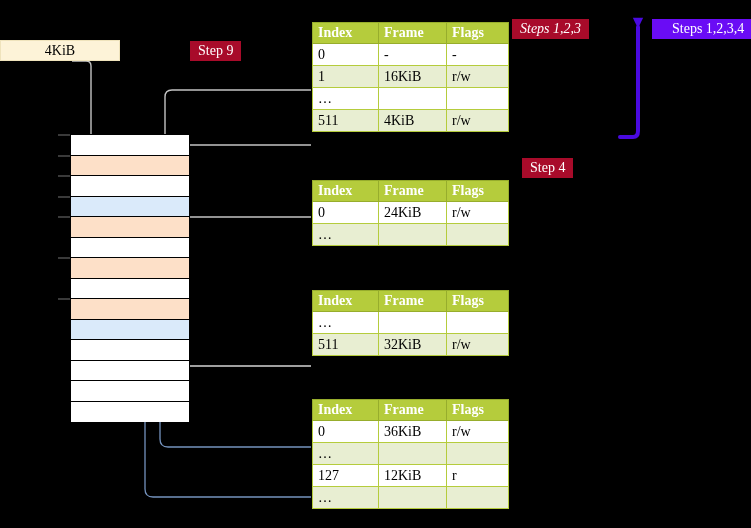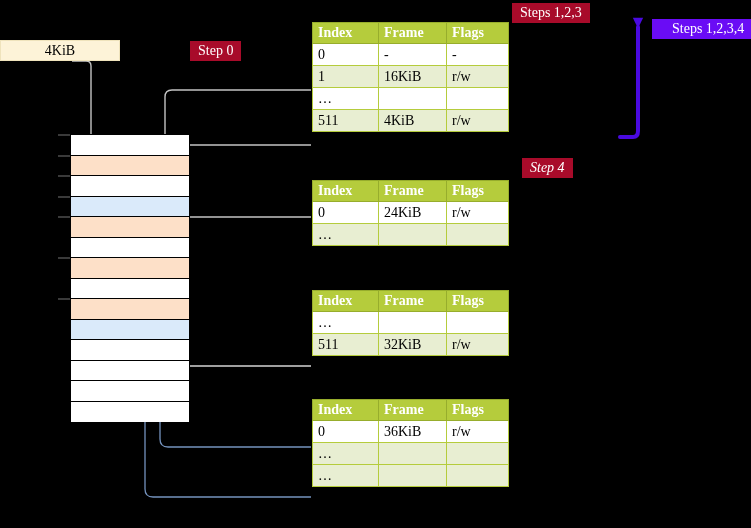--- a/index.html
+++ b/index.html
@@ -98,24 +98,24 @@
 
     <g>
       <path d="M 620,137 L 633,137 Q 638,137 638,131 L 638,27" fill="none" stroke="#4a0ae0" stroke-width="4" stroke-linecap="round" marker-end="url(#av)"></path>
     </g>
   </svg>
 
   <div class="kib-box">
     <span>4KiB</span>
   </div>
 
-  <div class="badge red" style="left:190px;top:41px;">Step 0</div>
-  <div class="badge red" style="left:512px;top:3px;">Steps 1,2,3</div>
+  <div class="badge red" style="left:190px;top:41px;">Step 9</div>
+  <div class="badge red" style="left:512px;top:19px;font-style:italic;">Steps 1,2,3</div>
   <div class="badge violet" style="left:652px;top:19px;padding-left:20px;">Steps 1,2,3,4</div>
-  <div class="badge red" style="left:522px;top:158px;font-style:italic;">Step 4</div>
+  <div class="badge red" style="left:522px;top:158px;">Step 4</div>
 
   <div id="memcol" class="memcol">
       <div class="memrow white"></div>
       <div class="memrow orange"></div>
       <div class="memrow white"></div>
       <div class="memrow blue"></div>
       <div class="memrow orange"></div>
       <div class="memrow white"></div>
       <div class="memrow orange"></div>
       <div class="memrow white"></div>
@@ -229,20 +229,25 @@
             <tr class="plain">
               <td class="c-index">0</td>
               <td class="c-frame">36KiB</td>
               <td class="c-flags">r/w</td>
             </tr>
             <tr class="alt">
               <td class="c-index">…</td>
               <td class="c-frame"></td>
               <td class="c-flags"></td>
             </tr>
+            <tr class="plain">
+              <td class="c-index">127</td>
+              <td class="c-frame">12KiB</td>
+              <td class="c-flags">r</td>
+            </tr>
             <tr class="alt">
               <td class="c-index">…</td>
               <td class="c-frame"></td>
               <td class="c-flags"></td>
             </tr>
           </tbody>
         </table>
       </div>
     </div>
 

